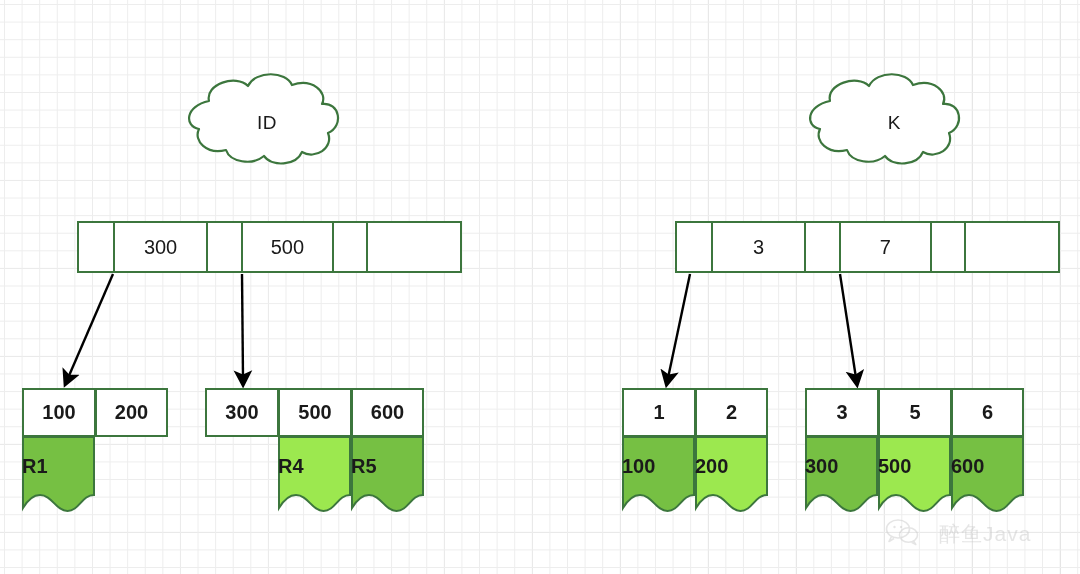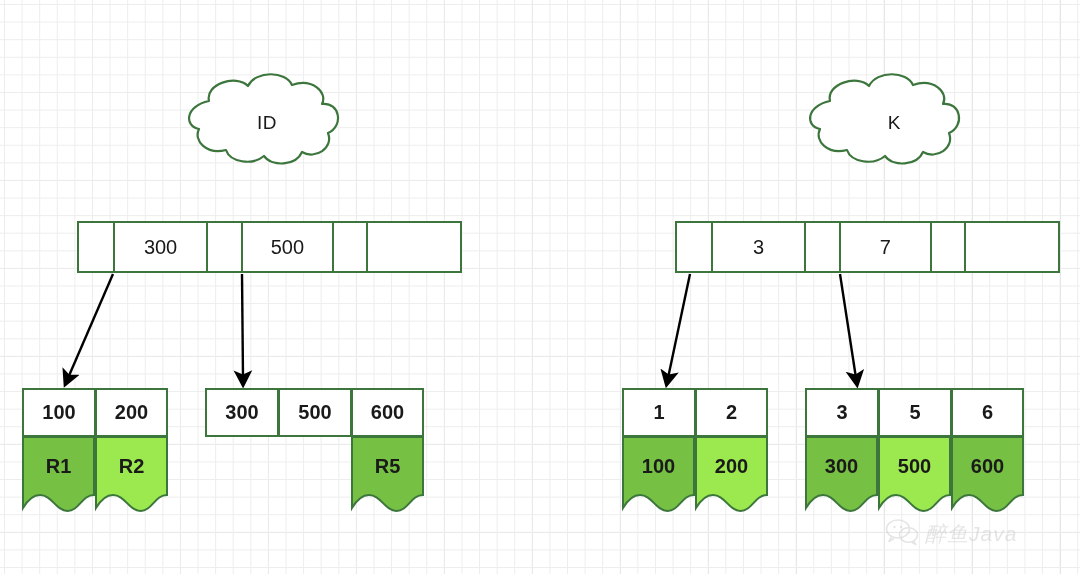--- a/index.html
+++ b/index.html
@@ -100,34 +100,33 @@
     position: relative;
     height: 77px;
     width: 73px;
   }
   .leaf-val-wrap svg { display: block; }
   .leaf-val-label {
     position: absolute;
     top: 18px;
     left: 0;
     width: 73px;
-    text-align: center;
+    text-align: left;
     font-size: 20px;
     color: #1a1a1a;
   }
 
   
   .watermark {
     position: absolute;
     display: flex;
     align-items: center;
-    gap: 6px;
+    gap: 20px;
     opacity: 0.45;
     color: #c9c9c9;
-    font-style: italic;
   }
   .watermark .wm-text {
     font-size: 21px;
     color: #c6c6c6;
     letter-spacing: 1px;
   }
 </style>
 </head>
 <body>
 
@@ -196,35 +195,35 @@
       <div class="leaf-key">100</div>
       <div class="leaf-val-wrap">
         <svg width="73" height="77" viewBox="0 0 73 77">
           <path d="M1 0 L72 0 L72 58 C 60 58, 57 74, 45.5 74 C 34 74, 30 58, 18 58 C 9 58, 4 66, 1 71 Z" fill="#76c043" stroke="#3c763d" stroke-width="2"></path>
         </svg>
         <div class="leaf-val-label">R1</div>
       </div>
     </div>
     <div class="leaf-cell">
       <div class="leaf-key">200</div>
+    </div>
+  </div>
+
+  <div class="leaf" style="left:205px; top:388px;">
+    <div class="leaf-cell">
+      <div class="leaf-key">300</div>
+    </div>
+    <div class="leaf-cell">
+      <div class="leaf-key">500</div>
       <div class="leaf-val-wrap">
         <svg width="73" height="77" viewBox="0 0 73 77">
           <path d="M1 0 L72 0 L72 58 C 60 58, 57 74, 45.5 74 C 34 74, 30 58, 18 58 C 9 58, 4 66, 1 71 Z" fill="#9ce84f" stroke="#3c763d" stroke-width="2"></path>
         </svg>
-        <div class="leaf-val-label">R2</div>
-      </div>
-    </div>
-  </div>
-
-  <div class="leaf" style="left:205px; top:388px;">
-    <div class="leaf-cell">
-      <div class="leaf-key">300</div>
-    </div>
-    <div class="leaf-cell">
-      <div class="leaf-key">500</div>
+        <div class="leaf-val-label">R4</div>
+      </div>
     </div>
     <div class="leaf-cell">
       <div class="leaf-key">600</div>
       <div class="leaf-val-wrap">
         <svg width="73" height="77" viewBox="0 0 73 77">
           <path d="M1 0 L72 0 L72 58 C 60 58, 57 74, 45.5 74 C 34 74, 30 58, 18 58 C 9 58, 4 66, 1 71 Z" fill="#76c043" stroke="#3c763d" stroke-width="2"></path>
         </svg>
         <div class="leaf-val-label">R5</div>
       </div>
     </div>

